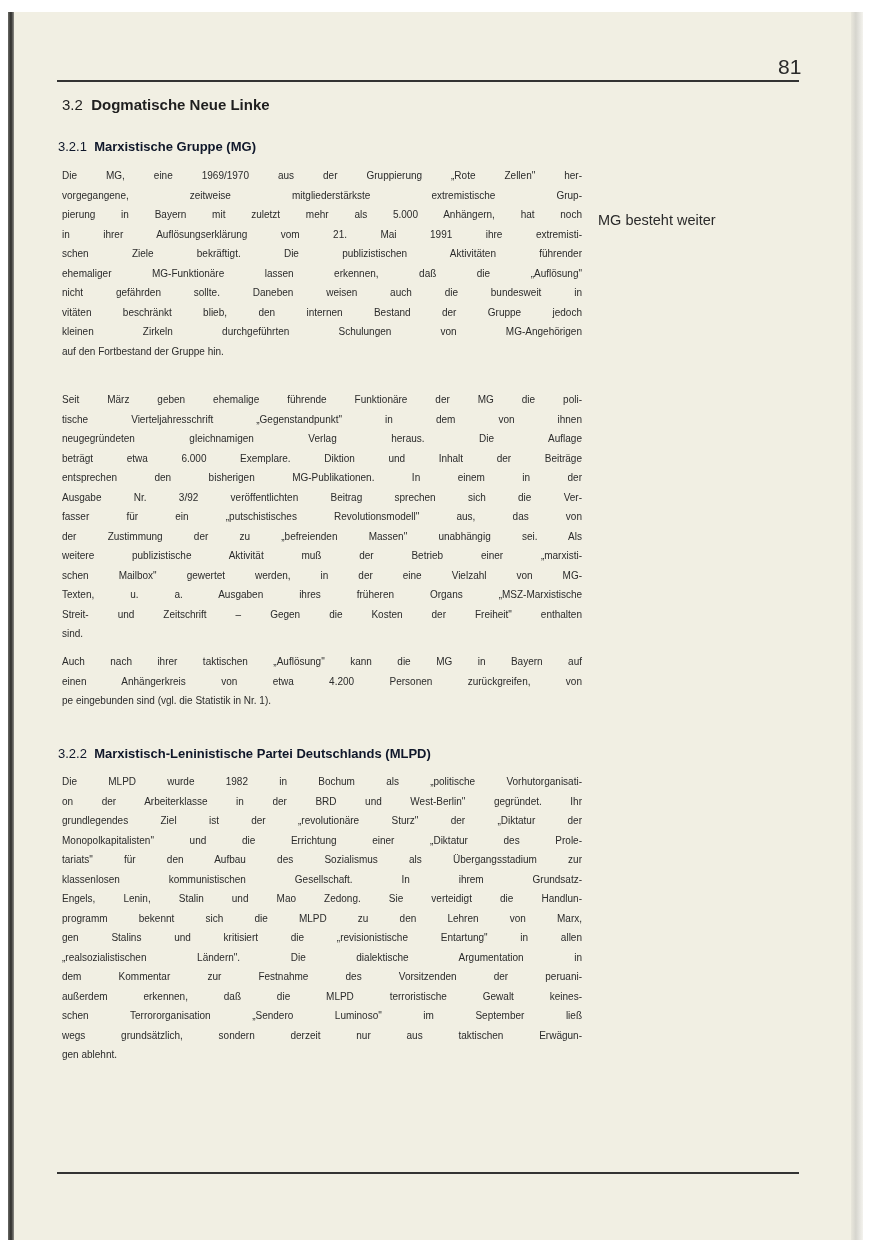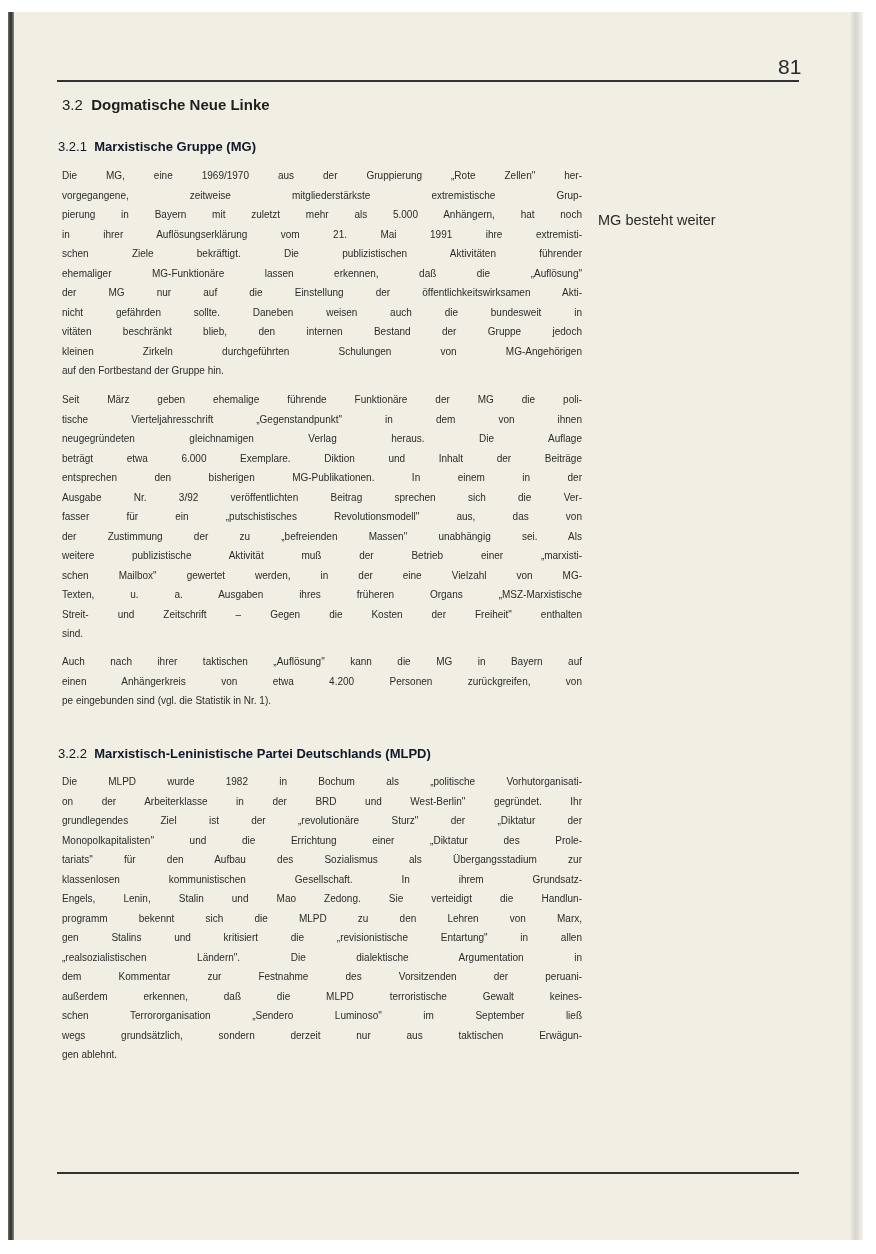--- a/index.html
+++ b/index.html
@@ -68,21 +68,20 @@
 
 <div class="margin-note">MG besteht weiter</div>
 
 <div class="para" style="top:166px;">
     <span class="line">Die MG, eine 1969/1970 aus der Gruppierung „Rote Zellen" her-</span>
     <span class="line">vorgegangene, zeitweise mitgliederstärkste extremistische Grup-</span>
     <span class="line">pierung in Bayern mit zuletzt mehr als 5.000 Anhängern, hat noch</span>
     <span class="line">in ihrer Auflösungserklärung vom 21. Mai 1991 ihre extremisti-</span>
     <span class="line">schen Ziele bekräftigt. Die publizistischen Aktivitäten führender</span>
     <span class="line">ehemaliger MG-Funktionäre lassen erkennen, daß die „Auflösung"</span>
-    <span class="line">der MG nur auf die Einstellung der öffentlichkeitswirksamen Akti-</span>
     <span class="line">nicht gefährden sollte. Daneben weisen auch die bundesweit in</span>
     <span class="line">vitäten beschränkt blieb, den internen Bestand der Gruppe jedoch</span>
     <span class="line">kleinen Zirkeln durchgeführten Schulungen von MG-Angehörigen</span>
     <span class="line last">auf den Fortbestand der Gruppe hin.</span>
   </div>
 <div class="para" style="top:390px;">
     <span class="line">Seit März geben ehemalige führende Funktionäre der MG die poli-</span>
     <span class="line">tische Vierteljahresschrift „Gegenstandpunkt" in dem von ihnen</span>
     <span class="line">neugegründeten gleichnamigen Verlag heraus. Die Auflage</span>
     <span class="line">beträgt etwa 6.000 Exemplare. Diktion und Inhalt der Beiträge</span>

